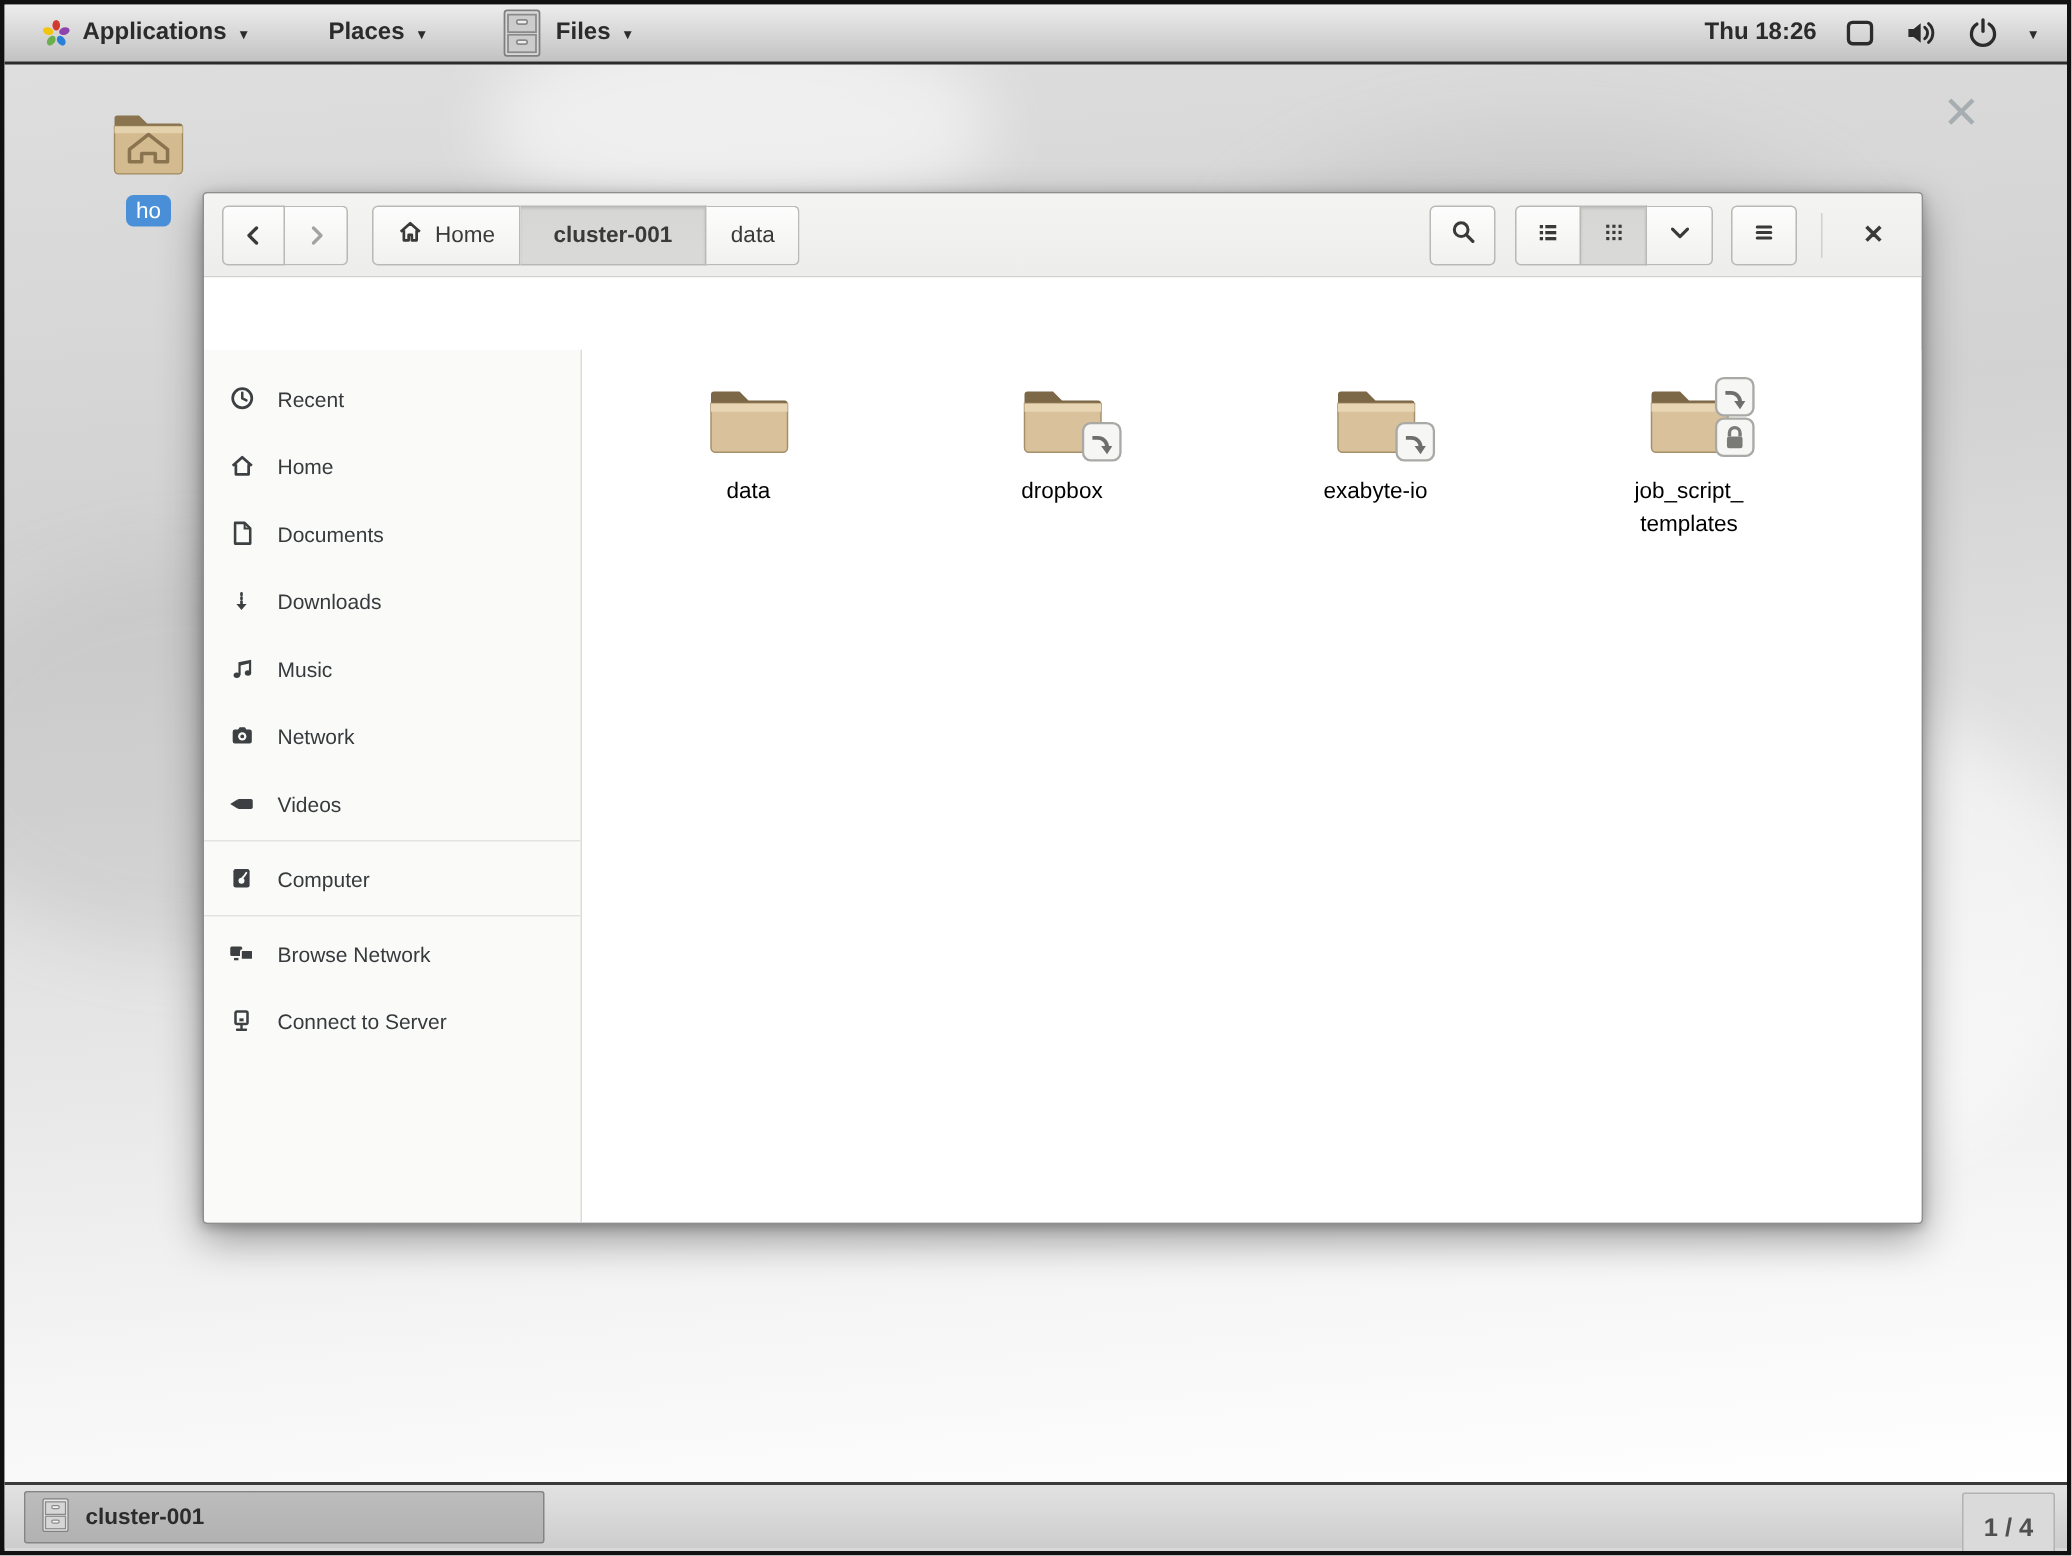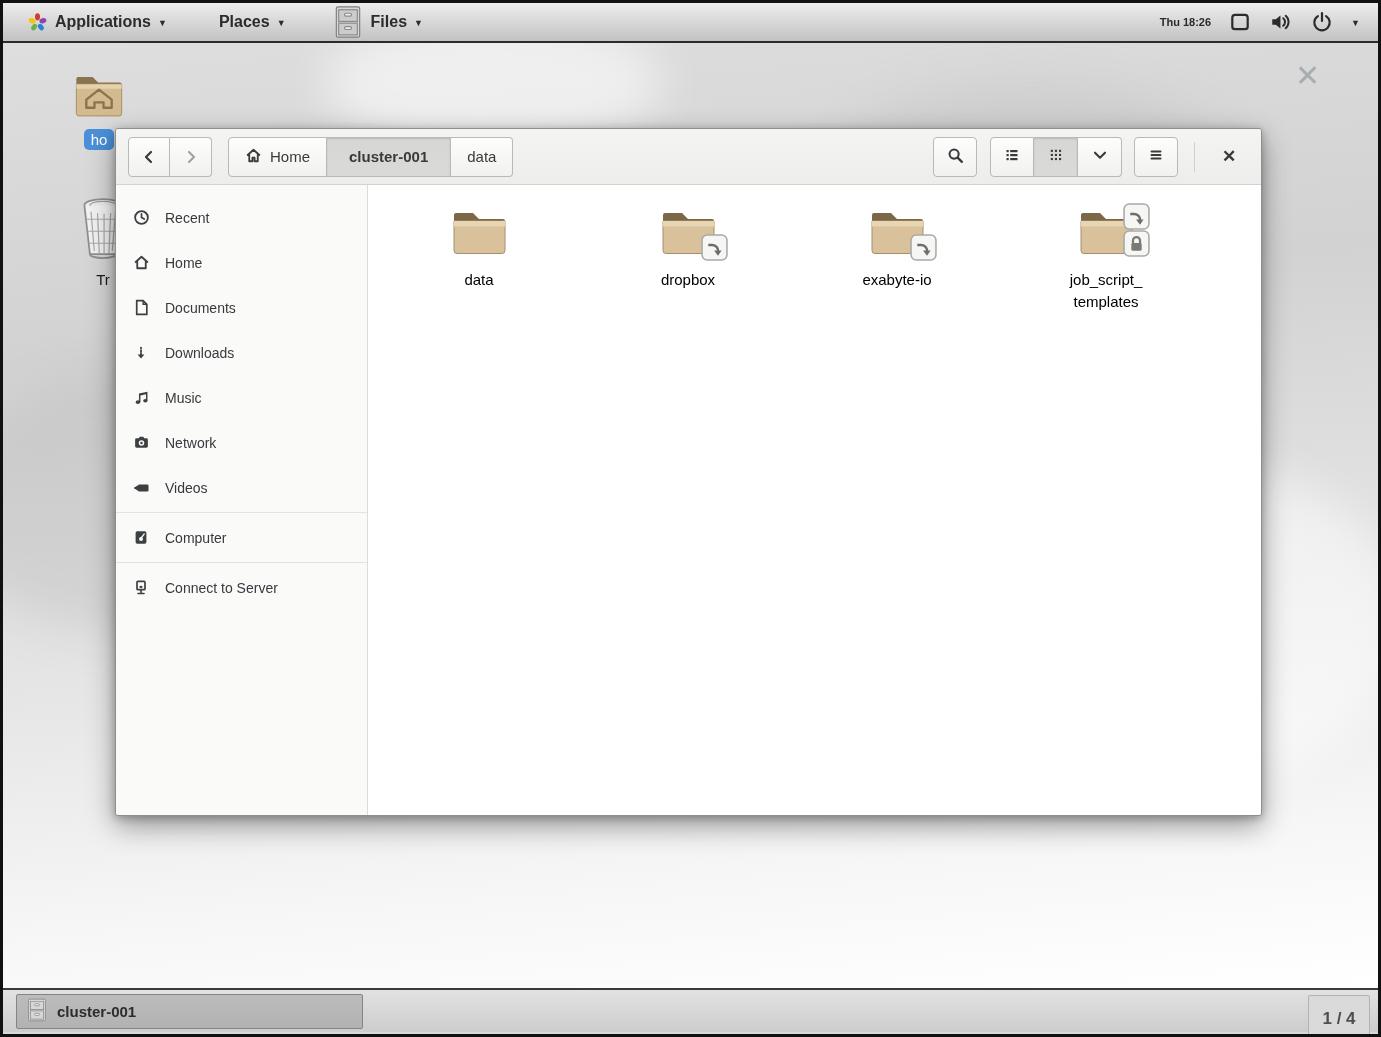--- a/index.html
+++ b/index.html
@@ -7,41 +7,41 @@
   body { font-family:"Liberation Sans","DejaVu Sans",sans-serif; overflow:hidden; }
 
   .screen { position:relative; width:1381px; height:1037px; border:3px solid #111; background:#d9d9d9; overflow:hidden; }
 
   
   .topbar { position:relative; height:40px; background:linear-gradient(#ededed,#cfcfcf 70%,#c2c2c2); border-bottom:2px solid #2b2b2b; display:flex; align-items:center; justify-content:space-between; padding:0 10px; z-index:50; }
   .topbar-left { display:flex; align-items:center; gap:24px; }
   .menu-item { display:flex; align-items:center; gap:7px; padding:0 14px; height:40px; cursor:default; color:#2b2b2b; font-weight:700; font-size:16px; }
   .caret { font-size:9px; color:#2b2b2b; transform:translateY(1px); }
   .topbar-right { display:flex; align-items:center; gap:18px; padding-right:8px; }
-  .clock { font-weight:700; font-size:11px; color:#2b2b2b; }
+  .clock { font-weight:700; font-size:16px; color:#2b2b2b; }
   .tb-icon { display:inline-flex; color:#2b2b2b; }
   .cabinet-icon-lg { margin-right:2px; margin-left:-4px; }
 
   
   .desktop { position:relative; height:945px; background:linear-gradient(175deg,#dedede 0%,#d2d2d2 30%,#e6e6e6 62%,#f7f7f7 85%,#ffffff 100%); overflow:hidden; }
   .blob { position:absolute; border-radius:50%; filter:blur(22px); pointer-events:none; }
   .blob.b1 { left:320px; top:-30px; width:340px; height:140px; background:rgba(255,255,255,0.55); }
   .blob.b2 { left:820px; top:40px; width:420px; height:200px; background:rgba(175,175,175,0.25); }
   .blob.b3 { left:-60px; top:330px; width:380px; height:260px; background:rgba(165,165,165,0.22); }
   .blob.b4 { left:980px; top:420px; width:420px; height:320px; background:rgba(255,255,255,0.5); }
   .desktop-close { position:absolute; left:1292px; top:18px; font-size:30px; font-weight:400; color:#a7aeb2; line-height:1; }
 
   .desktop-icon { position:absolute; display:flex; flex-direction:column; align-items:center; width:80px; }
   .desktop-icon.home { left:56px; top:28px; }
   .desktop-icon.trash { left:60px; top:152px; }
   .di-label { margin-top:4px; font-size:15px; color:#1a1a1a; padding:2px 7px; border-radius:5px; }
   .di-label.selected { background:#4a90d9; color:#ffffff; font-weight:400; }
 
   
-  .window { position:absolute; left:112px; top:85px; width:1147px; height:688px; background:#ffffff; border:1px solid #8e8e8e; border-radius:3px; box-shadow:0 10px 28px rgba(0,0,0,0.38), 0 2px 8px rgba(0,0,0,0.25); display:flex; flex-direction:column; }
+  .window { position:absolute; left:132px; top:85px; width:1147px; height:688px; background:#ffffff; border:1px solid #8e8e8e; border-radius:3px; box-shadow:0 10px 28px rgba(0,0,0,0.38), 0 2px 8px rgba(0,0,0,0.25); display:flex; flex-direction:column;gap:48px; }
 
   .toolbar { height:56px; flex:0 0 56px; background:linear-gradient(#f4f4f2,#ededeb); border-bottom:1px solid #d2d2cf; border-radius:3px 3px 0 0; display:flex; align-items:center; padding:0 12px; }
   .btn-group { display:flex; }
   .tbtn, .gbtn, .crumb { height:40px; background:linear-gradient(#fdfdfd,#f1f1ef); border:1px solid #b9b9b5; color:#3a3a3a; display:flex; align-items:center; justify-content:center; font-size:15px; cursor:default; }
   .tbtn { width:44px; border-radius:4px; }
   .gbtn { width:44px; }
   .btn-group > :first-child { border-radius:4px 0 0 4px; }
   .btn-group > :last-child { border-radius:0 4px 4px 0; }
   .btn-group > * + * { border-left:none; }
   .gbtn.pressed, .crumb.pressed { background:linear-gradient(#d6d6d4,#dadad8); box-shadow:inset 0 1px 2px rgba(0,0,0,0.12); }
@@ -162,33 +162,20 @@
         <svg width="58" height="50" viewBox="0 0 64 54">
           <path d="M7 8 a2 2 0 0 1 2 -2 h16 l6 6 h24 a2 2 0 0 1 2 2 v5 H7 z" fill="#8a744f"></path>
           <path d="M7 14 h50 v32 a3 3 0 0 1 -3 3 H10 a3 3 0 0 1 -3 -3 z" fill="#d4ba8f" stroke="#a08a60"></path>
           <path d="M7 14 h50 v5 H7 z" fill="#e3d2ac"></path>
           <path d="M18 40 v-9 l14 -11 14 11 v9 h-9 v-6 h-10 v6 z" fill="none" stroke="#8a744f" stroke-width="2.6" stroke-linejoin="round"></path>
         </svg>
       </span>
       <span class="di-label selected">ho</span>
     </div>
 
-    <div class="desktop-icon trash">
-      <span>
-        <svg width="48" height="66" viewBox="0 0 44 60">
-          <ellipse cx="22" cy="9" rx="17" ry="5.5" fill="#ececec" stroke="#8f8f8f" stroke-width="1.6"></ellipse>
-          <ellipse cx="22" cy="9" rx="12" ry="3.4" fill="none" stroke="#9b9b9b"></ellipse>
-          <path d="M5 9.5 L10 54 h24 L39 9.5" fill="#f2f2f2" stroke="#8f8f8f" stroke-width="1.6"></path>
-          <path d="M11 15 l3 36 M17 16.5 l1.6 37 M23 17 v36 M29 16.5 l-1.6 37 M33.5 15 l-3 36" stroke="#a8a8a8" stroke-width="1.1" fill="none"></path>
-          <path d="M7 22 h30 M8.2 33 h27.6 M9.4 44 h25.2" stroke="#a8a8a8" stroke-width="1.1" fill="none"></path>
-          <path d="M10 54 a12 3.6 0 0 0 24 0" fill="none" stroke="#8f8f8f" stroke-width="1.6"></path>
-        </svg>
-      </span>
-      <span class="di-label">Tr</span>
-    </div>
 
     <div class="window">
       <div class="toolbar">
         <div class="btn-group">
           <button class="gbtn navbtn">
             <svg width="16" height="16" viewBox="0 0 16 16">
                 <path d="M10 3 L5 8 l5 5" fill="none" stroke="currentColor" stroke-width="2.2" stroke-linecap="round" stroke-linejoin="round"></path>
               </svg>
           </button>
           <button class="gbtn navbtn disabled">
@@ -346,20 +333,30 @@
             <span class="sicon">
               <svg width="16" height="17" viewBox="0 0 16 16">
                   <rect x="2.6" y="1.8" width="10.8" height="12.4" rx="1.6" fill="currentColor"></rect>
                   <circle cx="8" cy="9.6" r="2" fill="#fafaf9"></circle>
                   <path d="M8.6 7.8 q1.6 -1.6 2.6 -3.4" fill="none" stroke="#fafaf9" stroke-width="1.3" stroke-linecap="round"></path>
                 </svg>
             </span>
             <span>Computer</span>
           </div>
           <div class="side-div"></div>
+          <div class="side-item">
+            <span class="sicon">
+              <svg width="18" height="16" viewBox="0 0 18 16">
+                  <rect x="1.5" y="3" width="8" height="6.4" rx="1" fill="currentColor"></rect>
+                  <path d="M4 11.4 h3" stroke="currentColor" stroke-width="1.6"></path>
+                  <rect x="8.6" y="5.4" width="8" height="6.4" rx="1" fill="currentColor" stroke="#fafaf9" stroke-width="1.2"></rect>
+                </svg>
+            </span>
+            <span>Browse Network</span>
+          </div>
           <div class="side-item">
             <span class="sicon">
               <svg width="16" height="17" viewBox="0 0 16 16">
                   <rect x="4" y="1.8" width="8" height="8.4" rx="1" fill="none" stroke="currentColor" stroke-width="1.7"></rect>
                   <rect x="6.6" y="6.4" width="2.8" height="2" fill="currentColor"></rect>
                   <path d="M8 10.4 v2.6 M5 14 h6" stroke="currentColor" stroke-width="1.6" stroke-linecap="round"></path>
                 </svg>
             </span>
             <span>Connect to Server</span>
           </div>

